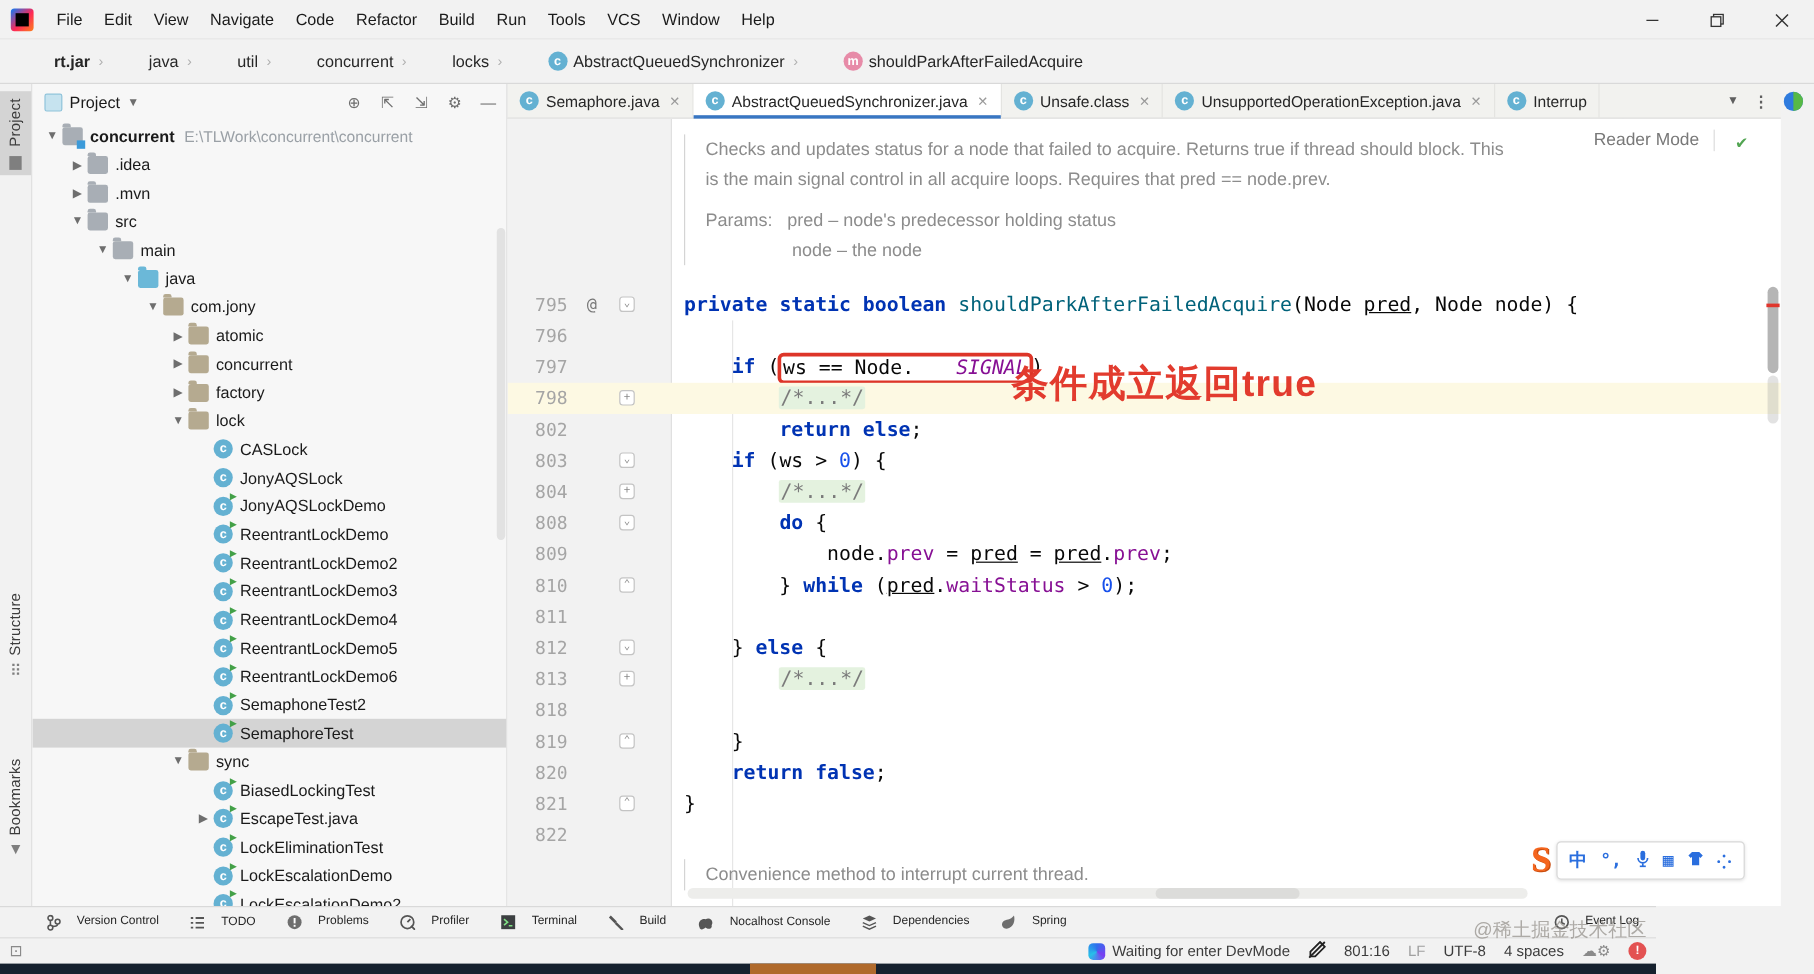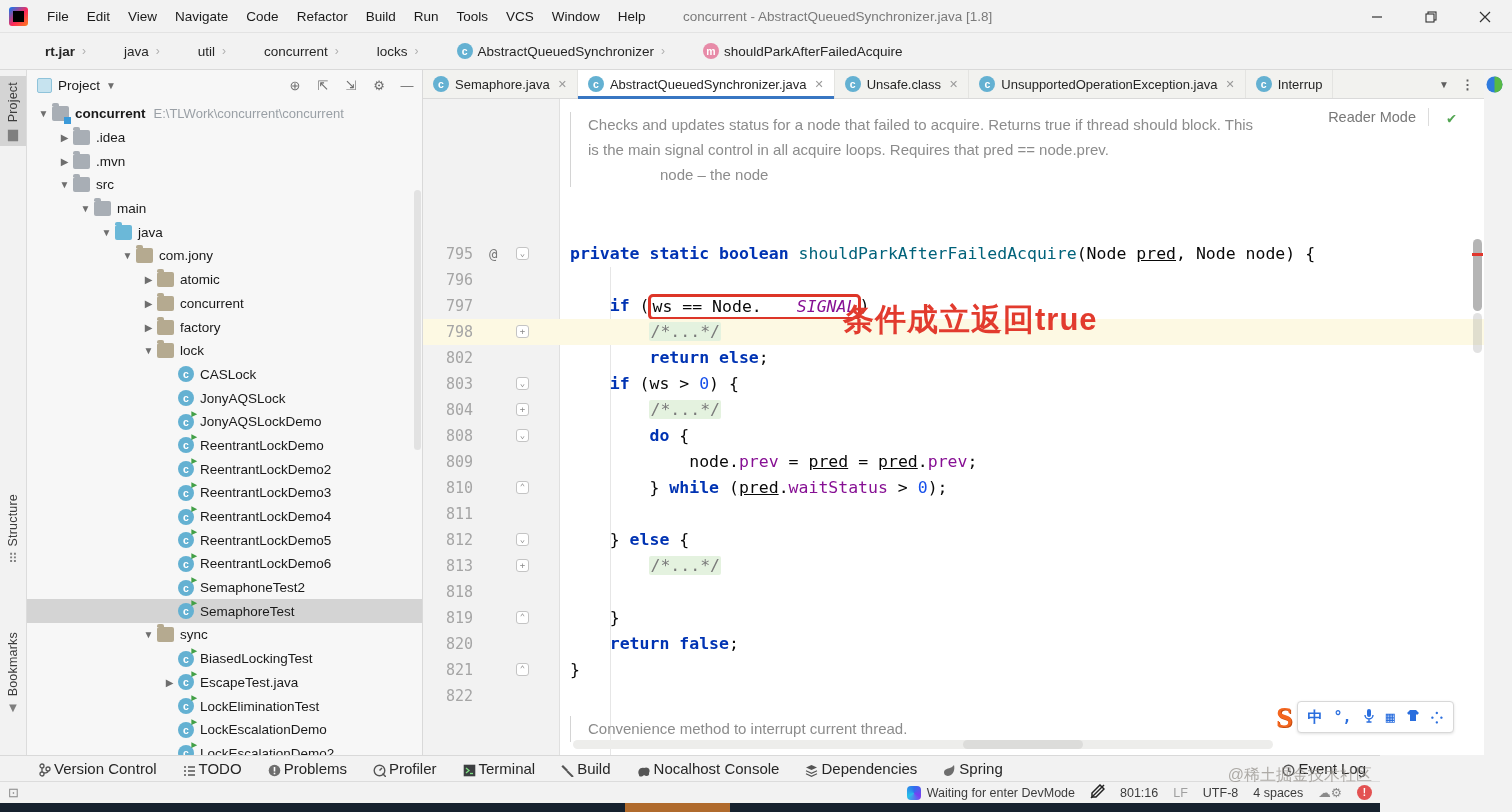--- a/index.html
+++ b/index.html
@@ -113,21 +113,21 @@
   #sb-thumb2 { position:absolute; right:2px; top:214px; width:9px; height:40px; background:rgba(160,160,160,.3); border-radius:5px; }
   #sb-err { position:absolute; right:1px; top:154px; width:11px; height:3px; background:#e0362c; }
   #hscroll { position:absolute; left:150px; top:641px; width:700px; height:9px; background:#ededeb; border-radius:5px; }
   #hscroll .hthumb { position:absolute; left:390px; width:120px; height:9px; background:#dcdcda; border-radius:5px; }
   #ime { position:absolute; right:30px; top:601px; height:34px; display:flex; align-items:center; }
   #ime-logo { font-family:"Liberation Serif",serif; font-size:30px; font-weight:bold; color:#f4651e; margin-right:4px; text-shadow:1px 1px 0 #c94e10; }
   #ime-box { background:#fff; border:1px solid #d8d8d8; border-radius:4px; box-shadow:0 1px 3px rgba(0,0,0,.12); height:32px; display:flex; align-items:center; gap:11px; padding:0 10px; color:#2a6ede; font-size:15px; font-weight:bold; }
 
   
   #bottombar { position:absolute; left:0; right:0; bottom:31px; height:26px; background:#f2f2f2; border-top:1px solid #d9d9d9; display:flex; align-items:center; padding-left:38px; gap:26px; }
-  .bb-item { display:flex; align-items:flex-end; gap:3px; font-size:15px; color:#262626; white-space:nowrap; }
+  .bb-item { display:flex; align-items:flex-start; gap:13px; font-size:10px; color:#262626; white-space:nowrap; }
   .bb-ic { color:#6e6e6e; font-size:12px; display:flex; }
   #event-log { margin-left:auto; margin-right:14px; }
 
   
   #statusbar { position:absolute; left:0; right:0; bottom:9px; height:22px; background:#f2f2f2; border-top:1px solid #dcdcdc; display:flex; align-items:center; font-size:12.5px; color:#3c3c3c; padding:0 8px; }
   #status-left { display:flex; align-items:center; }
   #status-right { margin-left:auto; display:flex; align-items:center; gap:15px; }
   .st-dim { color:#a0a0a0; }
   #nh-dot { width:14px; height:14px; border-radius:4px; background:conic-gradient(#2f6fed,#7a3ff2,#27c1e8,#2f6fed); margin-right:6px; }
   #err-badge { width:15px; height:15px; border-radius:50%; background:#e35252; color:#fff; font-size:10px; font-weight:bold; display:flex; align-items:center; justify-content:center; }
@@ -149,21 +149,20 @@
         <div class="menu-item">Navigate</div>
         <div class="menu-item">Code</div>
         <div class="menu-item">Refactor</div>
         <div class="menu-item">Build</div>
         <div class="menu-item">Run</div>
         <div class="menu-item">Tools</div>
         <div class="menu-item">VCS</div>
         <div class="menu-item">Window</div>
         <div class="menu-item">Help</div>
       </div>
-    <div id="win-title">concurrent - AbstractQueuedSynchronizer.java [1.8]</div>
     <div id="win-controls">
       <div class="win-btn">
           <svg width="12" height="12" viewBox="0 0 12 12">
             <line x1="1" y1="6" x2="11" y2="6" stroke="#333" stroke-width="1.2"></line>
           </svg>
         </div>
       <div class="win-btn">
           <svg width="12" height="12" viewBox="0 0 12 12">
             <rect x="3" y="1" width="8" height="8" fill="none" stroke="#333" stroke-width="1.1"></rect>
             <rect x="1" y="3" width="8" height="8" fill="#f2f2f2" stroke="#333" stroke-width="1.1"></rect>
@@ -517,20 +516,24 @@
     <div id="indent-guide"></div>
     <div id="reader-mode">
       <span>Reader Mode</span>
       <span id="reader-sep"></span>
     </div>
     <div id="insp-check">✔</div>
 
     <div id="doc-top" class="doc-block">
       <div class="doc-line">Checks and updates status for a node that failed to acquire. Returns true if thread should block. This</div>
       <div class="doc-line">is the main signal control in all acquire loops. Requires that pred == node.prev.</div>
+      <div class="doc-line gap">
+        <span class="doc-label">Params:</span>
+        <span>pred – node's predecessor holding status</span>
+      </div>
       <div class="doc-line ind">node – the node</div>
     </div>
 
     <div id="code-lines">
         <div class="code-line" style="top: 142px;"><span class="ln">795</span><span class="g-at">@</span><span class="g-fold">⌄</span><span class="code-text"><span class="tk-k">private</span><span class="tk-p"> </span><span class="tk-k">static</span><span class="tk-p"> </span><span class="tk-k">boolean</span><span class="tk-p"> </span><span class="tk-m">shouldParkAfterFailedAcquire</span><span class="tk-p">(Node </span><span class="tk-u">pred</span><span class="tk-p">, Node node) {</span></span></div>
         <div class="code-line" style="top: 168px;"><span class="ln">796</span></div>
         <div class="code-line" style="top: 194px;"><span class="ln">797</span><span class="code-text"><span class="tk-p">    </span><span class="tk-k">if</span><span class="tk-p"> (</span><span class="red-box"><span class="tk-p">ws == Node.</span><span class="tk-sf">SIGNAL</span></span><span class="tk-p">)</span></span></div>
         <div class="code-line hl" style="top: 220px;"><span class="ln">798</span><span class="g-fold">+</span><span class="code-text"><span class="tk-p">        </span><span class="tk-fd">/*...*/</span></span></div>
         <div class="code-line" style="top: 246px;"><span class="ln">802</span><span class="code-text"><span class="tk-p">        </span><span class="tk-k">return</span><span class="tk-p"> </span><span class="tk-k">else</span><span class="tk-p">;</span></span></div>
         <div class="code-line" style="top: 272px;"><span class="ln">803</span><span class="g-fold">⌄</span><span class="code-text"><span class="tk-p">    </span><span class="tk-k">if</span><span class="tk-p"> (ws &gt; </span><span class="tk-nm">0</span><span class="tk-p">) {</span></span></div>

